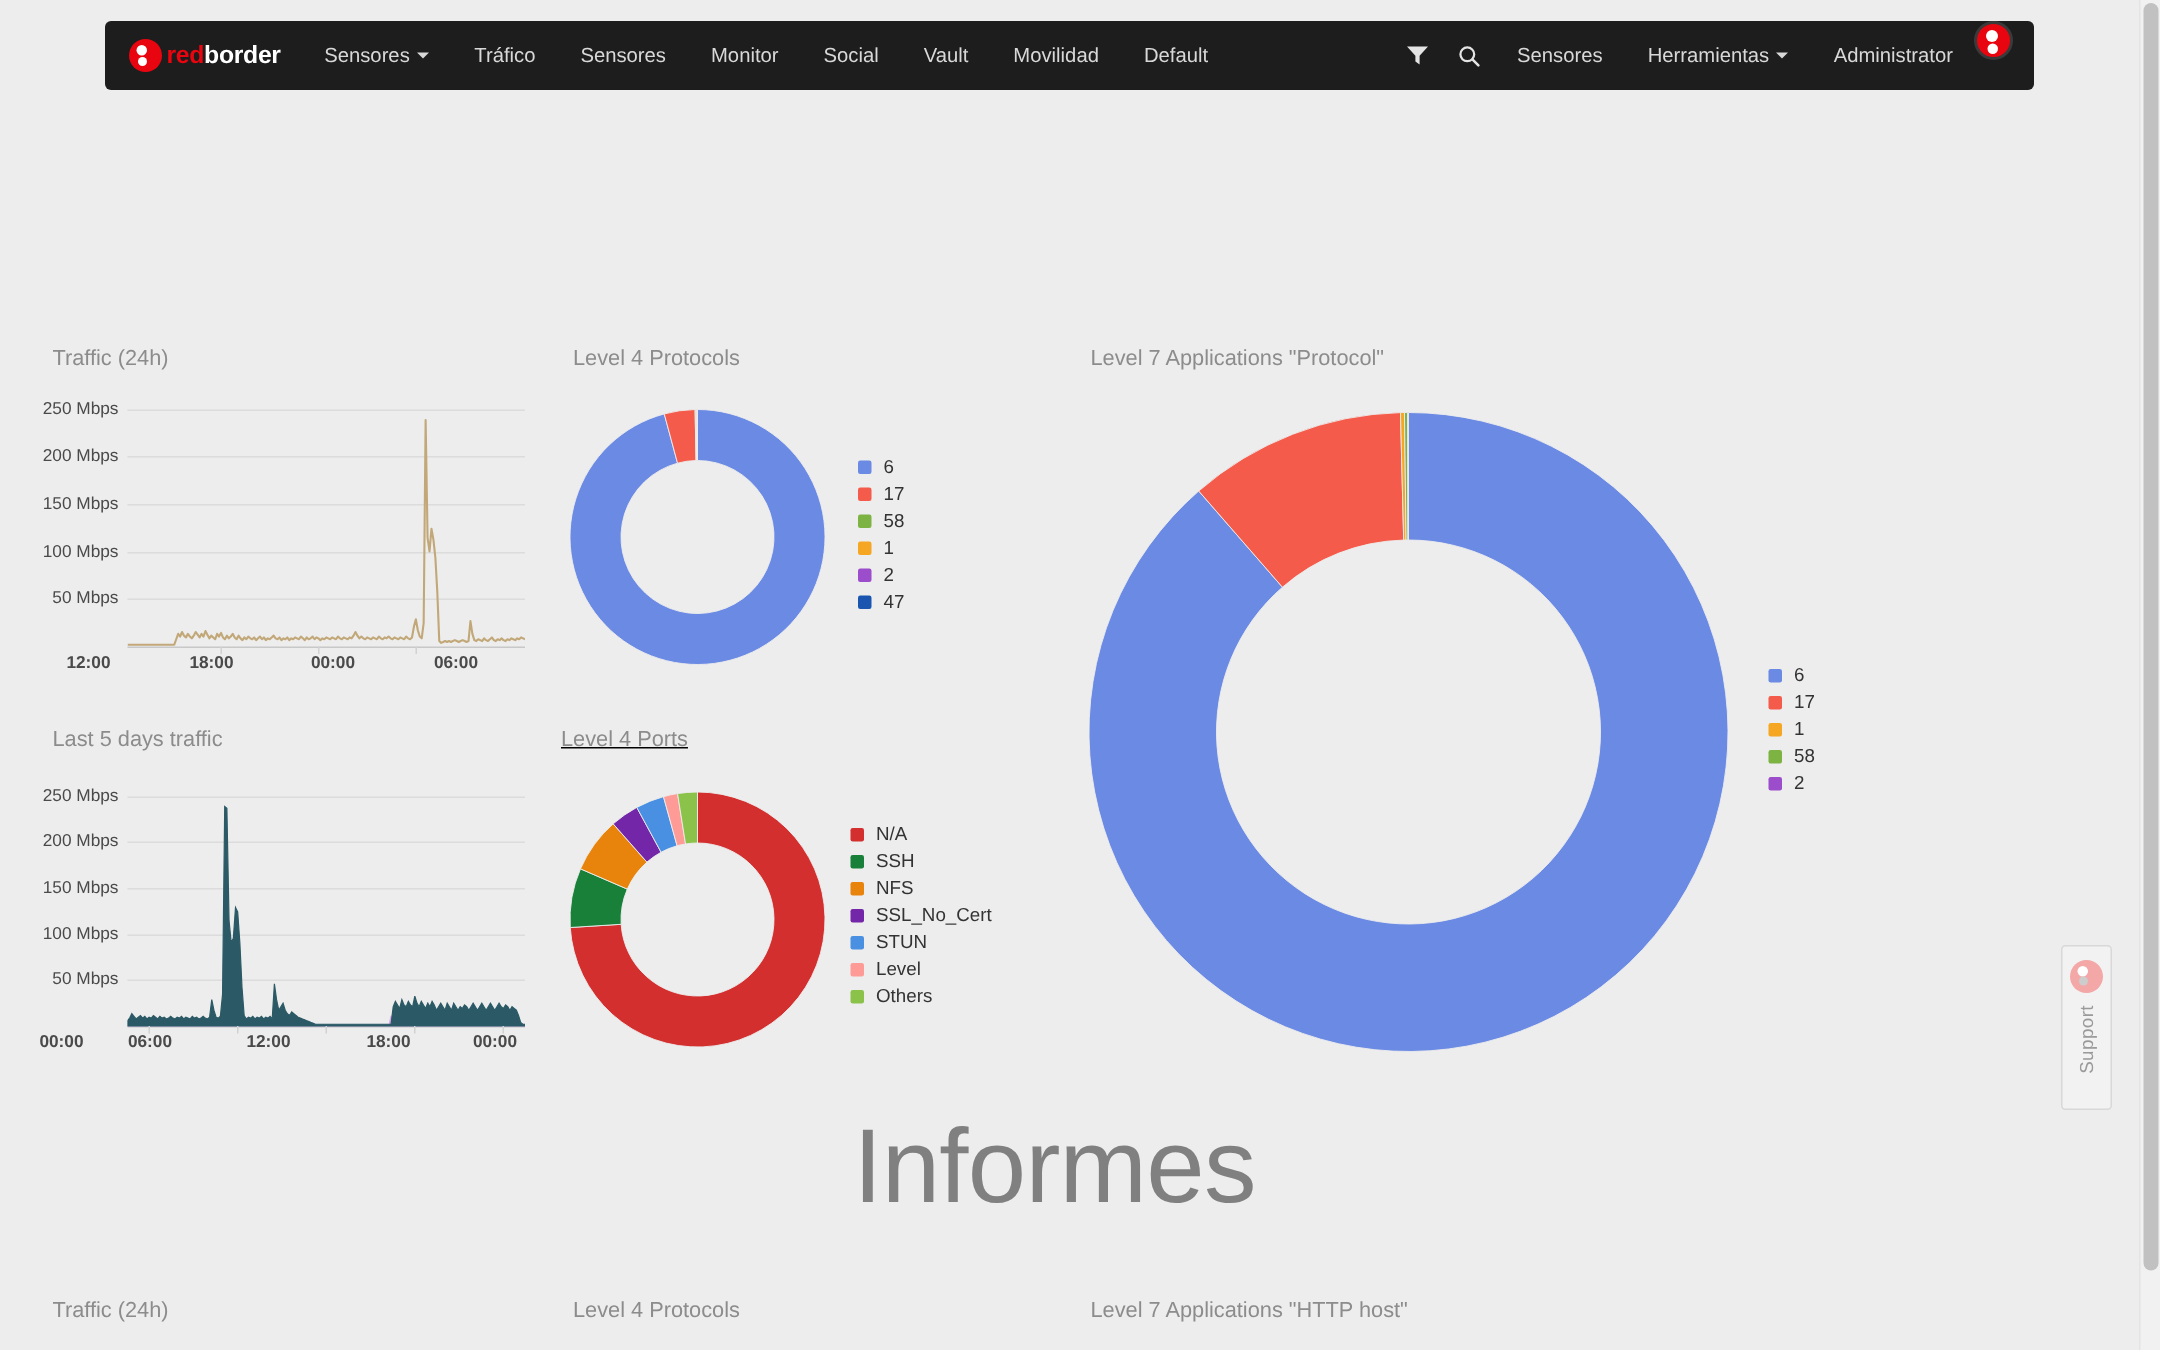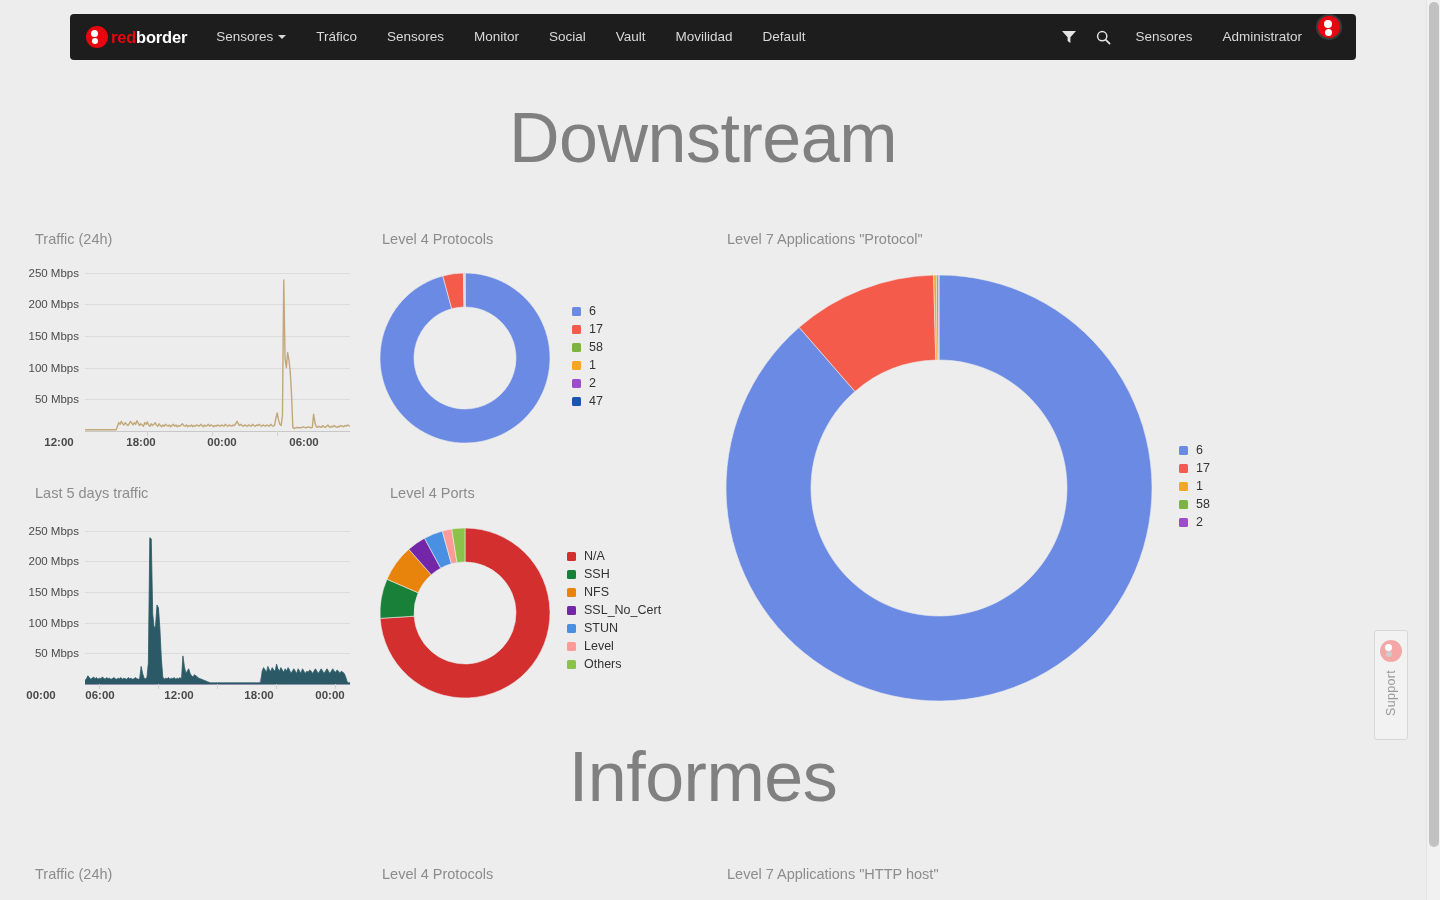--- a/index.html
+++ b/index.html
@@ -240,25 +240,25 @@
         </svg>
     </div>
     <div class="nav-icon">
       <svg width="15" height="15" viewBox="0 0 15 15">
           <circle cx="6.2" cy="6.2" r="4.6" fill="none" stroke="#e4e4e4" stroke-width="1.5"></circle>
           <line x1="9.6" y1="9.6" x2="13.6" y2="13.6" stroke="#e4e4e4" stroke-width="1.7" stroke-linecap="round"></line>
         </svg>
     </div>
 
     <div class="nav-item">Sensores</div>
+    <div class="nav-item"><span>Herramientas</span><i class="caret"></i></div>
     <div class="nav-item" style="padding-right:6px">Administrator</div>
     <div class="avatar"></div>
   </div>
 
-  <div class="section-title" style="position:absolute; top:103px; left:0; width:1406px;">Downstream</div>
 
   <div class="row" style="top:231px; left:35px; width:320px;">
     <div class="widget-title">Traffic (24h)</div>
   </div>
   <div class="linechart" style="position:absolute; top:268px; left:85px; width:265px; height:165px;">
     <div class="gridline" style="top:5px;"></div>
     <div class="ylabel" style="top:5px;">250 Mbps</div>
     <div class="gridline" style="top:36px;"></div>
     <div class="ylabel" style="top:36px;">200 Mbps</div>
     <div class="gridline" style="top:68px;"></div>
@@ -342,21 +342,21 @@
       <div class="legend-item">
         <span class="legend-swatch" style="background: rgb(156, 77, 204);"></span>
         <span>2</span>
       </div>
       <div class="legend-item">
         <span class="legend-swatch" style="background: rgb(26, 86, 176);"></span>
         <span>47</span>
       </div>
     </div>
 
-  <div class="row" style="top:485px; left:390px;">
+  <div class="row" style="top:485px; left:374px;text-decoration:underline;">
     <div class="widget-title">Level 4 Ports</div>
   </div>
   <svg id="svg-donut-l4ports" width="180" height="180" viewBox="0 0 180 180" style="position:absolute; top:523px; left:375px;">
       <path d="M90,5 A85,85 0 1 1 5.167728083596913,95.33719415999158 L39.10063685015815,93.20231649599495 A51,51 0 1 0 90,39 Z" fill="#d32f2f" stroke="#ededed" stroke-width="0.6"></path>
       <path d="M5.167728083596913,95.33719415999158 A85,85 0 0 1 11.990856816861609,56.24242929604363 L43.19451409011697,69.74545757762618 A51,51 0 0 0 39.10063685015815,93.20231649599495 Z" fill="#188038" stroke="#ededed" stroke-width="0.6"></path>
       <path d="M11.990856816861609,56.24242929604363 A85,85 0 0 1 33.78849144748961,26.240559081410915 L56.27309486849377,51.74433544884655 A51,51 0 0 0 43.19451409011697,69.74545757762618 Z" fill="#e8830c" stroke="#ededed" stroke-width="0.6"></path>
       <path d="M33.78849144748961,26.240559081410915 A85,85 0 0 1 49.51975268822515,15.258113633802736 L65.71185161293509,45.15486818028164 A51,51 0 0 0 56.27309486849377,51.74433544884655 Z" fill="#7326a8" stroke="#ededed" stroke-width="0.6"></path>
       <path d="M49.51975268822515,15.258113633802736 A85,85 0 0 1 67.31333090776813,8.083487345349155 L76.38799854466087,40.850092407209495 A51,51 0 0 0 65.71185161293509,45.15486818028164 Z" fill="#4a90e2" stroke="#ededed" stroke-width="0.6"></path>
       <path d="M67.31333090776813,8.083487345349155 A85,85 0 0 1 76.70307047158036,6.046491049413305 L82.02184228294821,39.627894629647976 A51,51 0 0 0 76.38799854466087,40.850092407209495 Z" fill="#ff9b96" stroke="#ededed" stroke-width="0.6"></path>
       <path d="M76.70307047158036,6.046491049413305 A85,85 0 0 1 89.99999999999999,5 L89.99999999999999,39 A51,51 0 0 0 82.02184228294821,39.627894629647976 Z" fill="#8bc34a" stroke="#ededed" stroke-width="0.6"></path>

